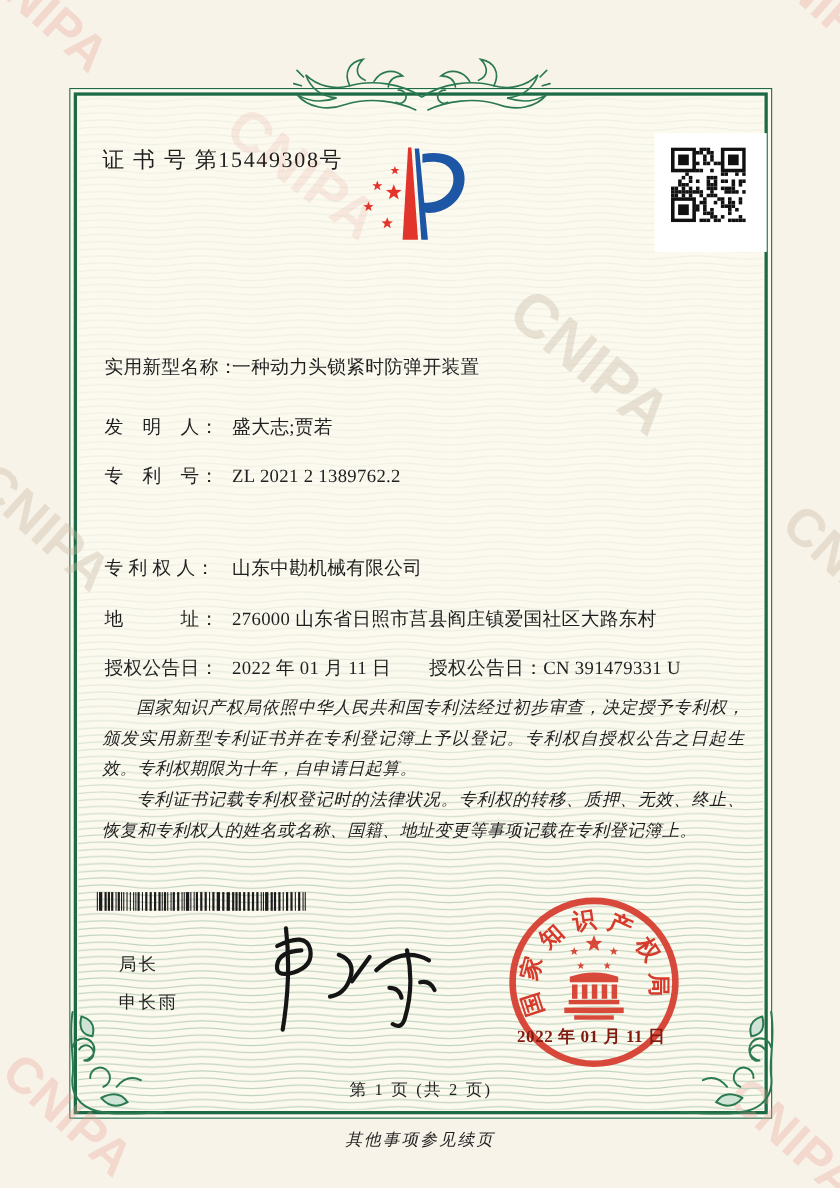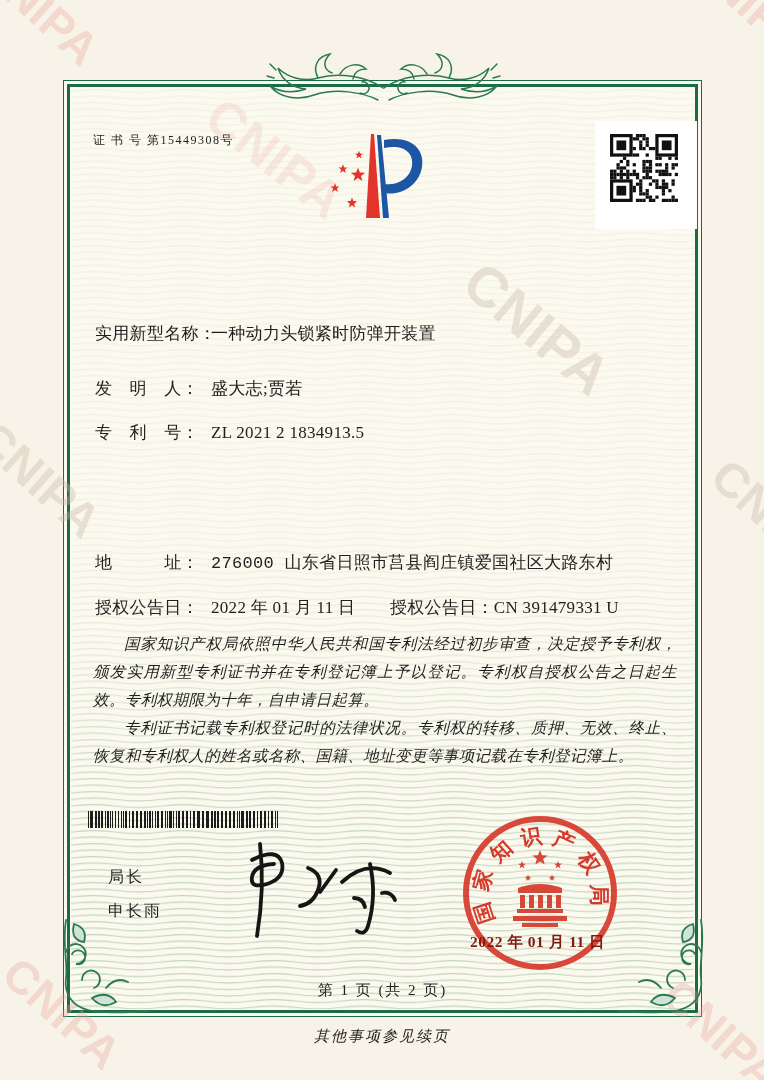--- a/index.html
+++ b/index.html
@@ -25,21 +25,21 @@
   .frame{position:absolute;left:63px;top:80px;width:639px;height:937px;
          border:1.5px solid #1d6b46;background:#fcf9ef;box-sizing:border-box;z-index:0;}
   .frame-inner{position:absolute;left:3px;top:3px;right:3px;bottom:3px;
                border:3px solid #1d6b46;}
   .waves{position:absolute;left:71px;top:88px;z-index:1;pointer-events:none;
          -webkit-mask-image:linear-gradient(180deg,rgba(0,0,0,.20) 0%,rgba(0,0,0,.20) 48%,rgba(0,0,0,.45) 62%,rgba(0,0,0,.95) 78%,#000 100%);
          mask-image:linear-gradient(180deg,rgba(0,0,0,.20) 0%,rgba(0,0,0,.20) 48%,rgba(0,0,0,.45) 62%,rgba(0,0,0,.95) 78%,#000 100%);}
   .orn{position:absolute;z-index:2;pointer-events:none;}
 
   
-  .cert-no{left:93px;top:132px;font-size:12px;letter-spacing:1.5px;z-index:3;font-family:Liberation Serif, serif;}
+  .cert-no{left:93px;top:132px;font-size:20px;letter-spacing:1.5px;z-index:3;font-family:Liberation Serif, serif;}
   .qr-wrap{left:595px;top:121px;width:102px;height:108px;background:#ffffff;z-index:3;}
   .title{left:63px;top:226px;width:639px;text-align:center;font-size:40px;font-weight:bold;
          letter-spacing:9px;z-index:3;}
 
   
   .row{position:absolute;left:95px;font-size:17px;letter-spacing:.3px;white-space:nowrap;z-index:3;}
   .row .lbl{display:inline-block;width:116px;}
   .row .pair2{position:absolute;left:295px;top:0;}
 
   
@@ -280,23 +280,26 @@
   </div>
 
 
   <div class="row" style="top:377px;">
     <span class="lbl">发　明　人：</span><span>盛大志;贾若</span>
   </div>
   <div class="row" style="top:322px;">
     <span class="lbl">实用新型名称：</span><span>一种动力头锁紧时防弹开装置</span>
   </div>
   <div class="row" style="top:421px;">
-    <span class="lbl">专　利　号：</span><span>ZL 2021 2 1834913.5</span>
-  </div>
-  <div class="row" style="top:551px;font-family:Liberation Mono, monospace;">
+    <span class="lbl">专　利　号：</span><span>ZL 2021 2 1389762.2</span>
+  </div>
+  <div class="row" style="top:505px;">
+    <span class="lbl">专 利 权 人：</span><span>山东中勘机械有限公司</span>
+  </div>
+  <div class="row" style="top:551px;">
     <span class="lbl">地　　　址：</span><span>276000 山东省日照市莒县阎庄镇爱国社区大路东村</span>
   </div>
   <div class="row" style="top:596px;">
     <span class="lbl">授权公告日：</span><span>2022 年 01 月 11 日</span>
     <span class="pair2">
       <span>授权公告日：</span><span>CN 391479331 U</span>
     </span>
   </div>
 
   <div class="abs body-text">

